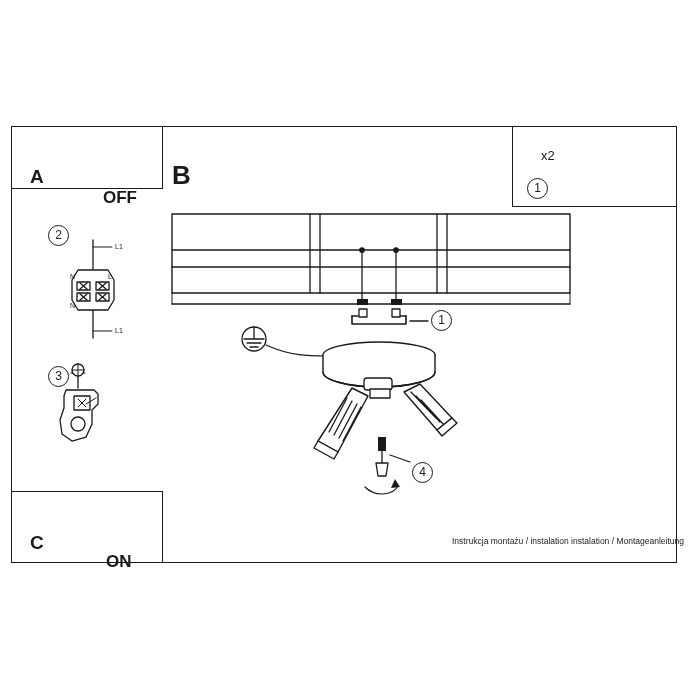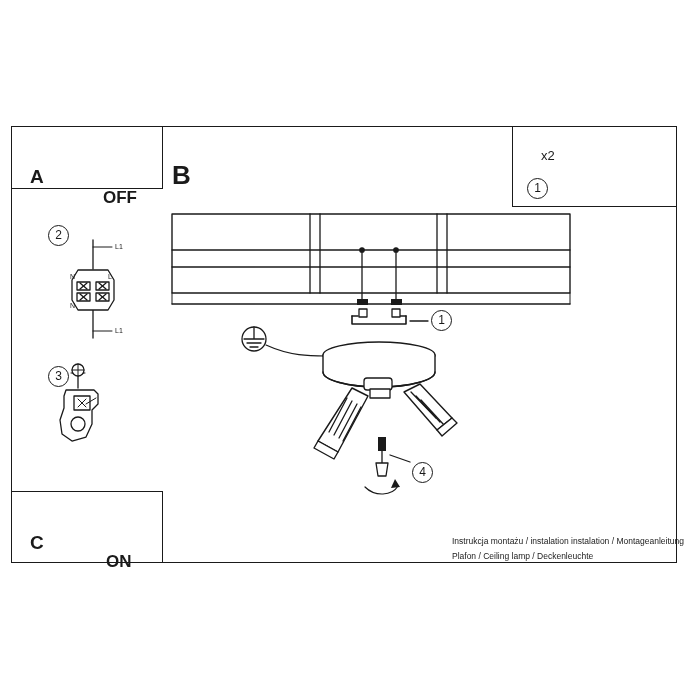--- a/index.html
+++ b/index.html
@@ -292,16 +292,15 @@
   <div class="circnum cn-lamp4">4</div>
 
   <div class="lbl" style="left:115px; top:243px;">L1</div>
   <div class="lbl" style="left:70px; top:273px;">N</div>
   <div class="lbl" style="left:108px; top:273px;">L</div>
   <div class="lbl" style="left:70px; top:302px;">N</div>
   <div class="lbl" style="left:115px; top:327px;">L1</div>
 
   <div class="caption">
     <div>Instrukcja montażu / instalation instalation / Montageanleitung</div>
-    <div>Plafon / Ceiling lamp / Deckenleuchte</div>
   </div>
 
 </div>
 
 </body></html>

